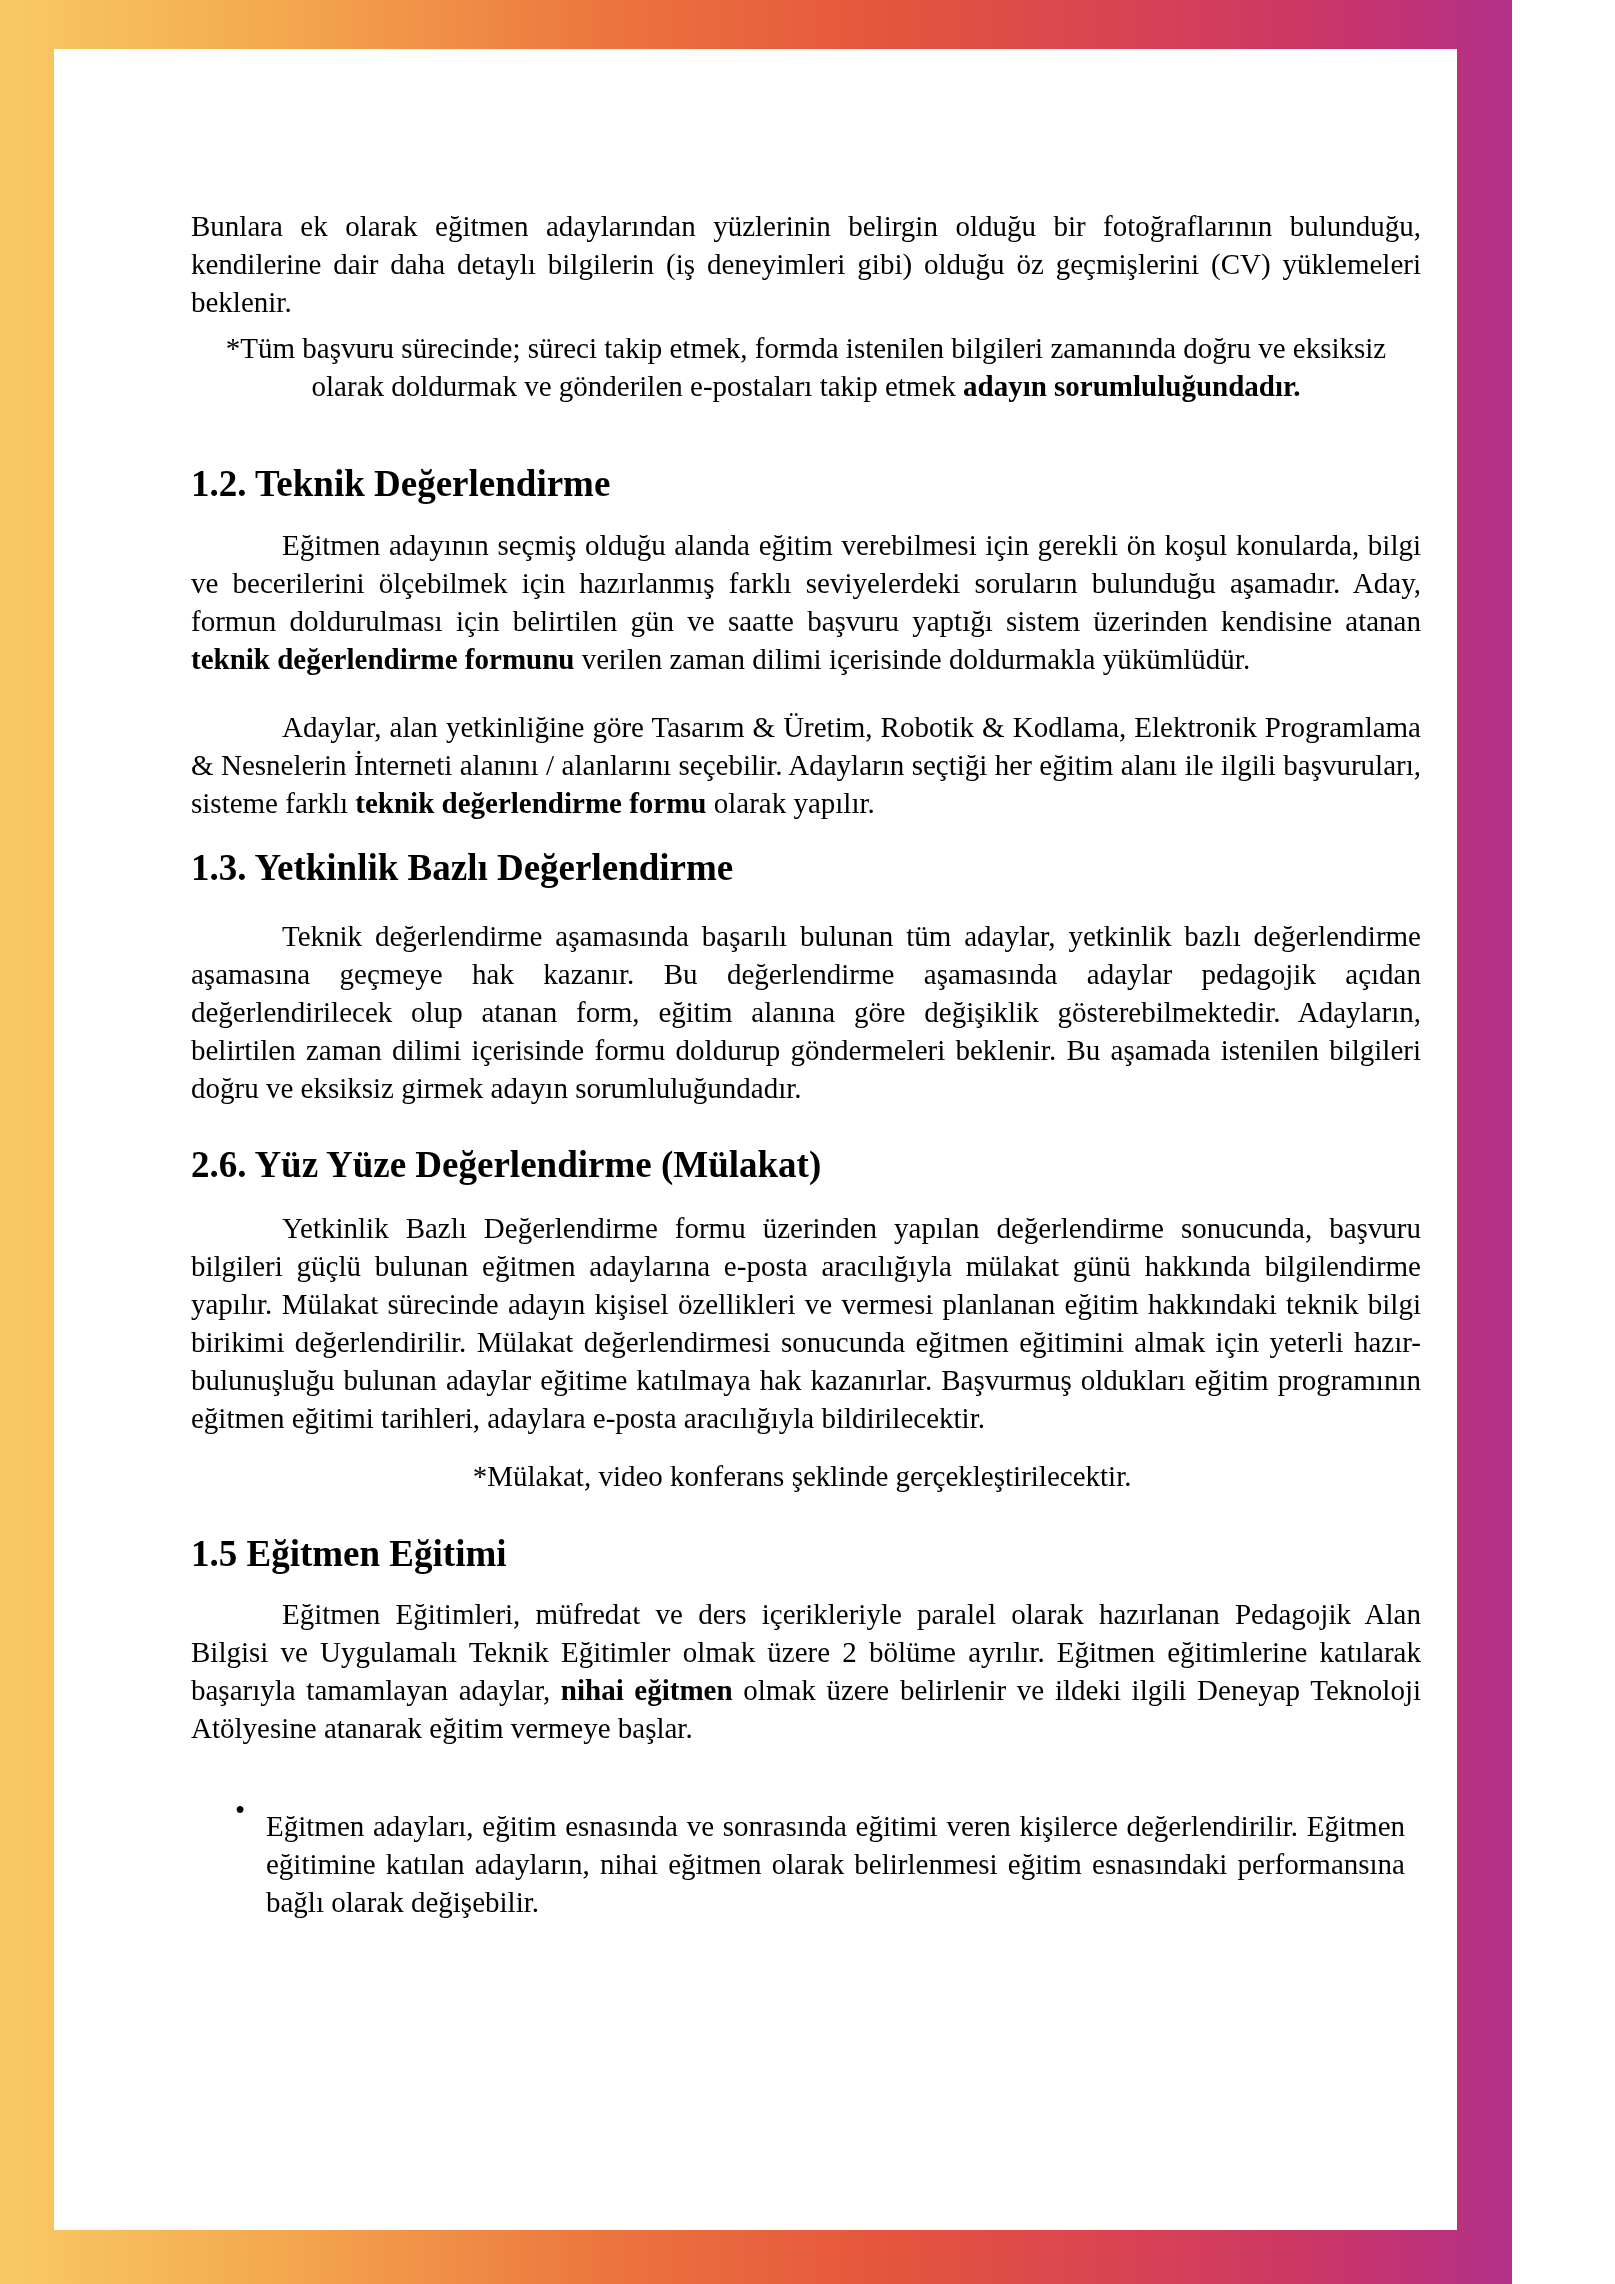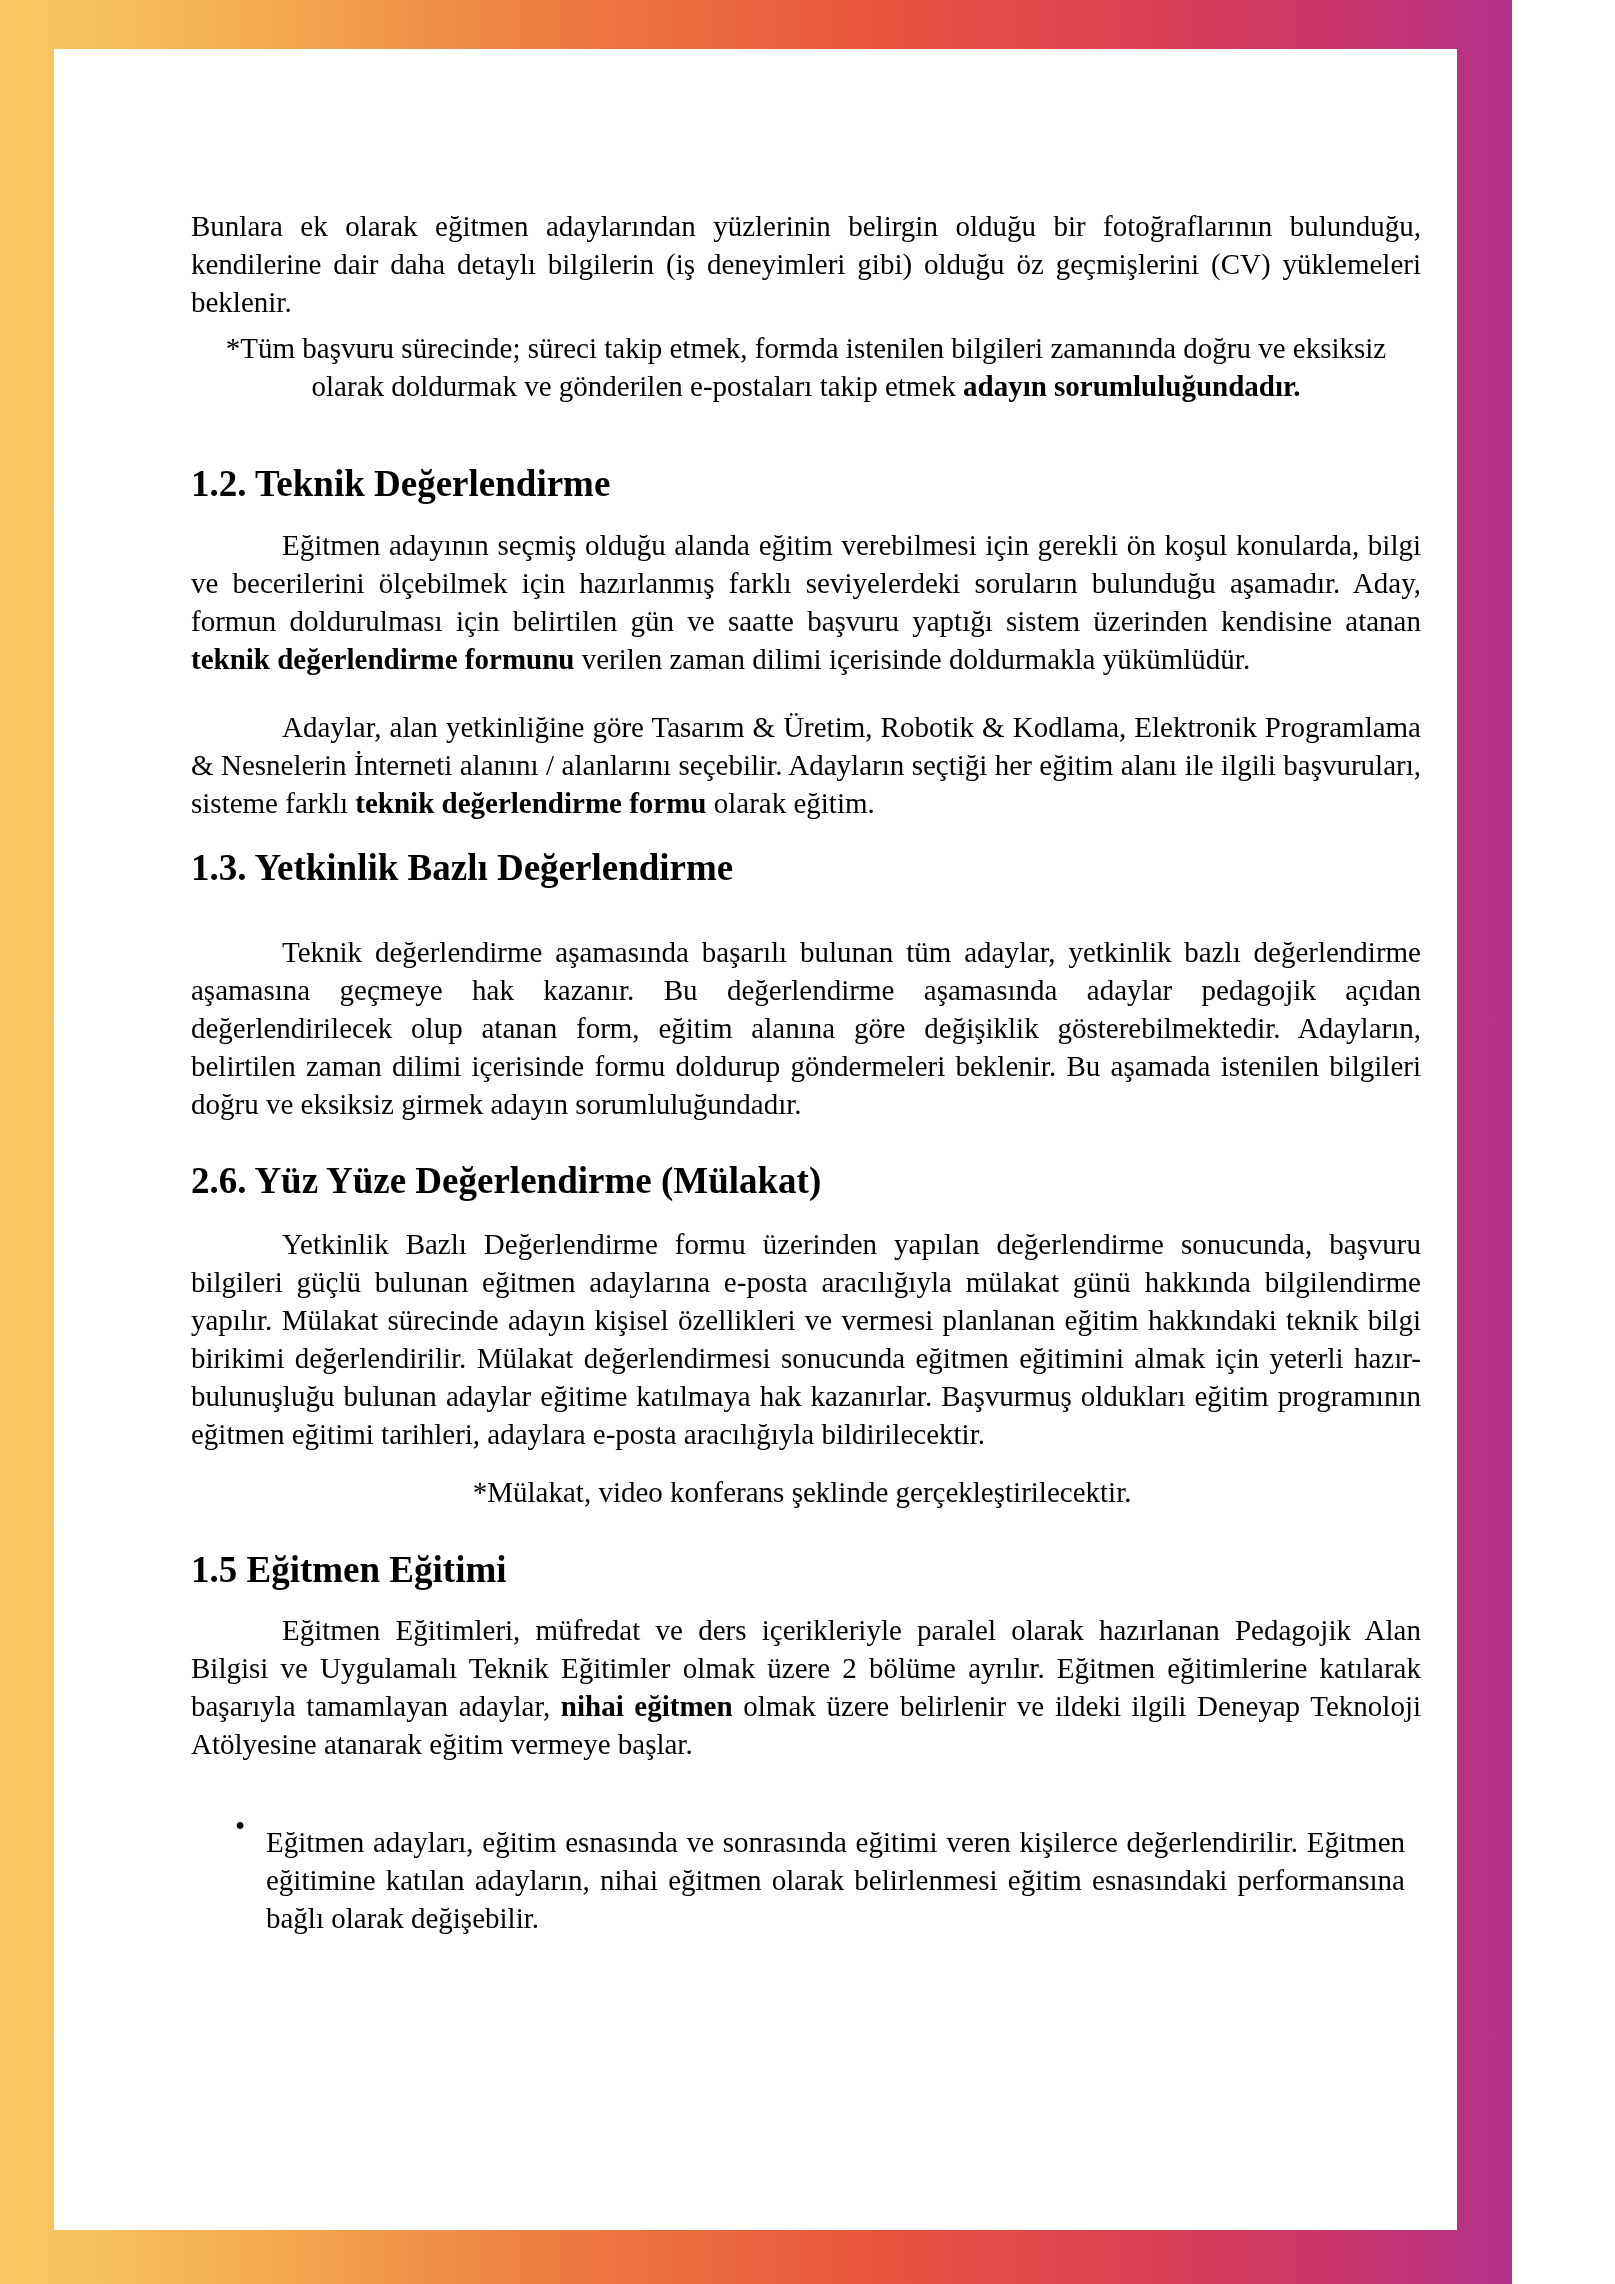--- a/index.html
+++ b/index.html
@@ -38,21 +38,21 @@
   .heading {
     font-size: 37px;
     line-height: 38px;
     font-weight: bold;
     text-align: left;
     margin: 0;
   }
   .p1  { margin-bottom: 7.8px; }
   .h12 { margin-top: 60px;  margin-bottom: 23.4px; }
   .p3  { margin-bottom: 30px; }
-  .h13 { margin-top: 27px;  margin-bottom: 46px; }
+  .h13 { margin-top: 27px;  margin-bottom: 30px; }
   .h14 { margin-top: 39px;  margin-bottom: 25px; }
   .p6  { margin-bottom: 19.5px; }
   .p7  { margin-left: -7.8px; }
   .h15 { margin-top: 40px;  margin-bottom: 22px; }
   .bullet-item {
     display: flex;
     margin-top: 44px;
   }
   .bullet-glyph {
     flex: 0 0 auto;
@@ -79,21 +79,21 @@
     <div class="content">
 
       <p class="body-text p1"><span>Bunlara ek olarak eğitmen adaylarından yüzlerinin belirgin olduğu bir fotoğraflarının bulunduğu, kendilerine dair daha detaylı bilgilerin (iş deneyimleri gibi) olduğu öz geçmişlerini (CV) yüklemeleri beklenir.</span></p>
 
       <p class="body-text left-align p2"><span>*Tüm başvuru sürecinde; süreci takip etmek, formda istenilen bilgileri zamanında doğru ve eksiksiz olarak doldurmak ve gönderilen e-postaları takip etmek </span><b>adayın sorumluluğundadır.</b></p>
 
       <h2 class="heading h12"><span>1.2. Teknik Değerlendirme</span></h2>
 
       <p class="body-text indent p3"><span>Eğitmen adayının seçmiş olduğu alanda eğitim verebilmesi için gerekli ön koşul konularda, bilgi ve becerilerini ölçebilmek için hazırlanmış farklı seviyelerdeki soruların bulunduğu aşamadır. Aday, formun doldurulması için belirtilen gün ve saatte başvuru yaptığı sistem üzerinden kendisine atanan </span><b>teknik değerlendirme formunu</b><span> verilen zaman dilimi içerisinde doldurmakla yükümlüdür.</span></p>
 
-      <p class="body-text indent p4"><span>Adaylar, alan yetkinliğine göre Tasarım &amp; Üretim, Robotik &amp; Kodlama, Elektronik Programlama &amp; Nesnelerin İnterneti alanını / alanlarını seçebilir. Adayların seçtiği her eğitim alanı ile ilgili başvuruları, sisteme farklı </span><b>teknik değerlendirme formu</b><span> olarak eğitim.</span></p>
+      <p class="body-text indent p4"><span>Adaylar, alan yetkinliğine göre Tasarım &amp; Üretim, Robotik &amp; Kodlama, Elektronik Programlama &amp; Nesnelerin İnterneti alanını / alanlarını seçebilir. Adayların seçtiği her eğitim alanı ile ilgili başvuruları, sisteme farklı </span><b>teknik değerlendirme formu</b><span> olarak yapılır.</span></p>
 
       <h2 class="heading h13"><span>1.3. Yetkinlik Bazlı Değerlendirme</span></h2>
 
       <p class="body-text indent p5"><span>Teknik değerlendirme aşamasında başarılı bulunan tüm adaylar, yetkinlik bazlı değerlendirme aşamasına geçmeye hak kazanır. Bu değerlendirme aşamasında adaylar pedagojik açıdan değerlendirilecek olup atanan form, eğitim alanına göre değişiklik gösterebilmektedir. Adayların, belirtilen zaman dilimi içerisinde formu doldurup göndermeleri beklenir. Bu aşamada istenilen bilgileri doğru ve eksiksiz girmek adayın sorumluluğundadır.</span></p>
 
       <h2 class="heading h14"><span>2.6. Yüz Yüze Değerlendirme (Mülakat)</span></h2>
 
       <p class="body-text indent p6"><span>Yetkinlik Bazlı Değerlendirme formu üzerinden yapılan değerlendirme sonucunda, başvuru bilgileri güçlü bulunan eğitmen adaylarına e-posta aracılığıyla mülakat günü hakkında bilgilendirme yapılır. Mülakat sürecinde adayın kişisel özellikleri ve vermesi planlanan eğitim hakkındaki teknik bilgi birikimi değerlendirilir. Mülakat değerlendirmesi sonucunda eğitmen eğitimini almak için yeterli hazır-bulunuşluğu bulunan adaylar eğitime katılmaya hak kazanırlar. Başvurmuş oldukları eğitim programının eğitmen eğitimi tarihleri, adaylara e-posta aracılığıyla bildirilecektir.</span></p>
 
       <p class="body-text left-align p7"><span>*Mülakat, video konferans şeklinde gerçekleştirilecektir.</span></p>

